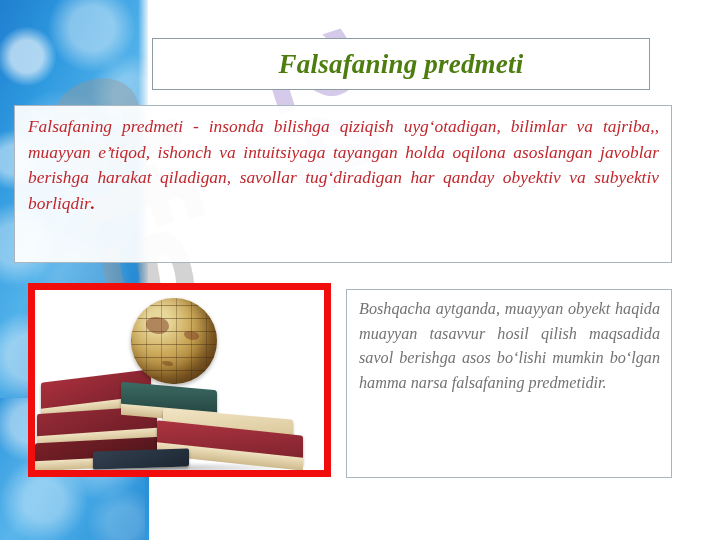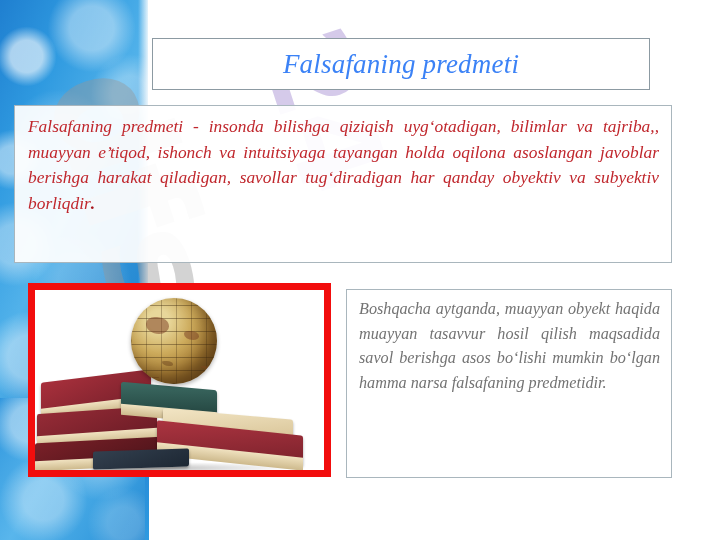--- a/index.html
+++ b/index.html
@@ -70,22 +70,22 @@
 
   
   .title-box{
     position:absolute;left:152px;top:38px;width:498px;height:52px;
     background:#ffffff;border:1px solid #8c9aa2;
     display:flex;align-items:center;justify-content:center;
     box-sizing:border-box;
   }
   .title-text{
     font-family:"Liberation Serif", serif;
-    font-weight:normal;font-style:italic;font-size:27px;
-    color:#3b82f6;letter-spacing:.2px;
+    font-weight:bold;font-style:italic;font-size:27px;
+    color:#4d7c0f;letter-spacing:.2px;
     text-shadow:0 1px 0 rgba(255,255,255,.7);
   }
 
   
   .body-box{
     position:absolute;left:14px;top:105px;width:658px;height:158px;
     background:rgba(255,255,255,.93);
     border:1px solid #a9b6bd;box-sizing:border-box;
     padding:8px 12px 6px 13px;
   }

